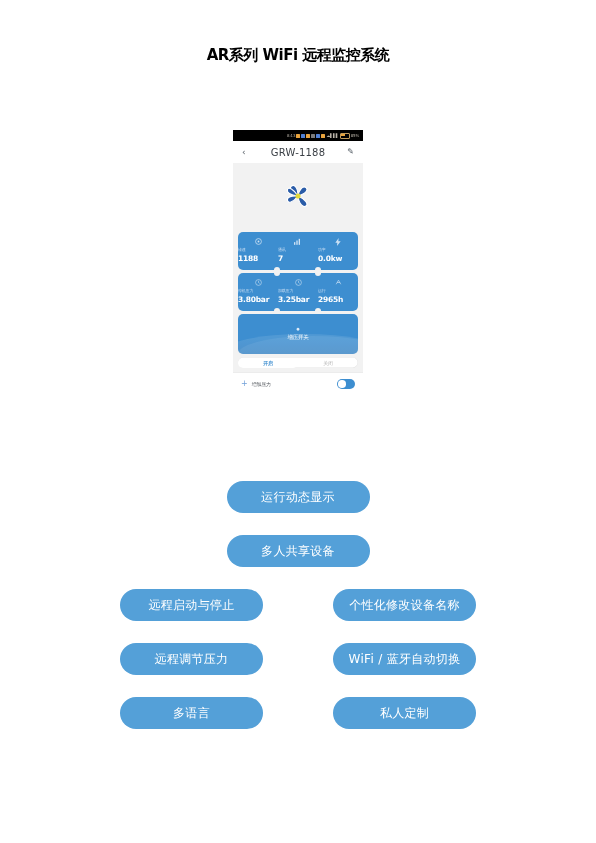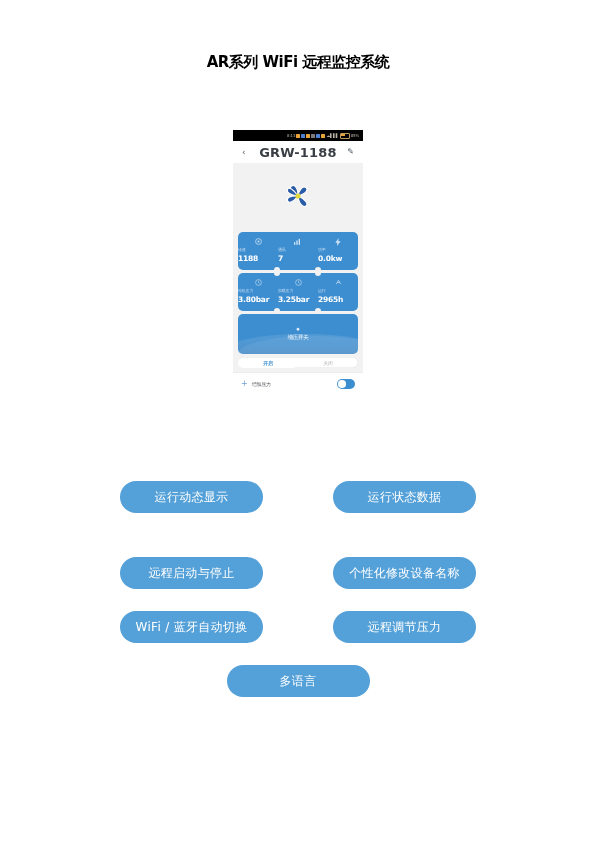--- a/index.html
+++ b/index.html
@@ -11,21 +11,21 @@
     height: 843px;
     background: #ffffff;
     font-family: "DejaVu Sans", "Liberation Sans", sans-serif;
     overflow: hidden;
     position: relative;
   }
 
   
   .page-title {
     position: absolute;
-    top: 53px;
+    top: 46px;
     left: 0;
     width: 596px;
     text-align: center;
     font-size: 15px;
     font-weight: bold;
     color: #000000;
     letter-spacing: -0.5px;
   }
 
   
@@ -84,22 +84,22 @@
   }
   .nav-back {
     font-size: 9px;
     color: #555e66;
     line-height: 1;
   }
   .nav-title {
     position: absolute;
     left: 0; right: 0;
     text-align: center;
-    font-size: 13px;
-    font-weight: bold;
+    font-size: 10px;
+    font-weight: normal;
     color: #3a3f45;
     letter-spacing: 0.2px;
   }
   .nav-edit {
     margin-left: auto;
     font-size: 8px;
     color: #555e66;
     line-height: 1;
     transform: rotate(0deg);
     z-index: 2;
@@ -430,33 +430,34 @@
       </span>
     </div>
 
   </div>
 </div>
 
 <div class="pills">
 
   <div class="pill-row">
     <div class="pill">运行动态显示</div>
-    <div class="pill">运行状态数据</div>
   </div>
 
   <div class="pill-row">
+    <div class="pill">多人共享设备</div>
   </div>
 
   <div class="pill-row">
     <div class="pill">远程启动与停止</div>
     <div class="pill">个性化修改设备名称</div>
   </div>
 
   <div class="pill-row">
+    <div class="pill">远程调节压力</div>
     <div class="pill">WiFi / 蓝牙自动切换</div>
-    <div class="pill">远程调节压力</div>
   </div>
 
   <div class="pill-row">
     <div class="pill">多语言</div>
+    <div class="pill">私人定制</div>
   </div>
 
 </div>
 
 </body></html>

